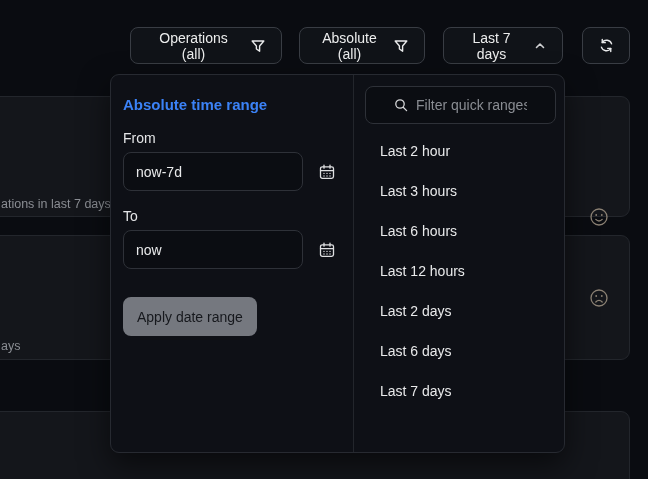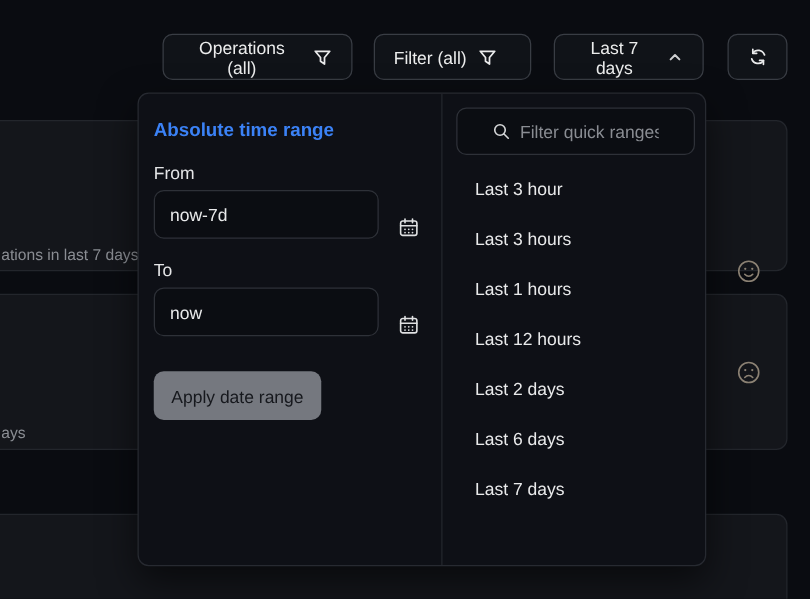--- a/index.html
+++ b/index.html
@@ -61,21 +61,21 @@
     z-index: 10;
   }
   .abs-col {
     position: relative;
     width: 243px;
     border-right: 1px solid #23262c;
     padding: 21px 12px 0 12px;
   }
   .abs-title { font-size: 15px; font-weight: 700; color: #3b82f6; }
   .field-label { font-size: 14px; color: #e4e5e7; margin-top: 17px; margin-bottom: 6px; }
-  .field-row { display: flex; align-items: flex-end; gap: 15px; }
+  .field-row { display: flex; align-items: center; gap: 15px; }
   .time-input {
     width: 180px;
     height: 39px;
     background: #0b0d12;
     border: 1px solid #2e3138;
     border-radius: 8px;
     color: #e9eaeb;
     font-family: "Liberation Sans", sans-serif;
     font-size: 14px;
     padding: 0 12px;
@@ -157,21 +157,21 @@
 <button class="tb-btn" style="left:130px;width:152px;">
   <span>Operations (all)</span>
   <span style="display:flex;">
     <svg width="16" height="16" viewBox="0 0 16 16" fill="none" stroke="#e9eaeb" stroke-width="1.4" stroke-linejoin="round">
       <path d="M2.2 3h11.6L9.6 8v5.2L6.4 11V8L2.2 3z"></path>
     </svg>
   </span>
 </button>
 
 <button class="tb-btn" style="left:299px;width:126px;">
-  <span>Filter (all)</span>
+  <span>Absolute (all)</span>
   <span style="display:flex;">
     <svg width="16" height="16" viewBox="0 0 16 16" fill="none" stroke="#e9eaeb" stroke-width="1.4" stroke-linejoin="round">
       <path d="M2.2 3h11.6L9.6 8v5.2L6.4 11V8L2.2 3z"></path>
     </svg>
   </span>
 </button>
 
 <button class="tb-btn" style="left:443px;width:120px;">
   <span>Last 7 days</span>
   <span style="display:flex;">
@@ -243,22 +243,22 @@
       <span style="display:flex;">
         <svg width="14" height="14" viewBox="0 0 14 14" fill="none" stroke="#d6d7d9" stroke-width="1.3" stroke-linecap="round">
           <circle cx="6" cy="6" r="4.2"></circle>
           <path d="M9.2 9.2L12.6 12.6"></path>
         </svg>
       </span>
       <input type="text" placeholder="Filter quick ranges" style="">
     </div>
 
     <ul class="quick-list">
-      <li class="quick-item">Last 3 hour</li>
+      <li class="quick-item">Last 2 hour</li>
       <li class="quick-item">Last 3 hours</li>
-      <li class="quick-item">Last 1 hours</li>
+      <li class="quick-item">Last 6 hours</li>
       <li class="quick-item">Last 12 hours</li>
       <li class="quick-item">Last 2 days</li>
       <li class="quick-item">Last 6 days</li>
       <li class="quick-item">Last 7 days</li>
     </ul>
   </div>
 </div>
 
 </body></html>

